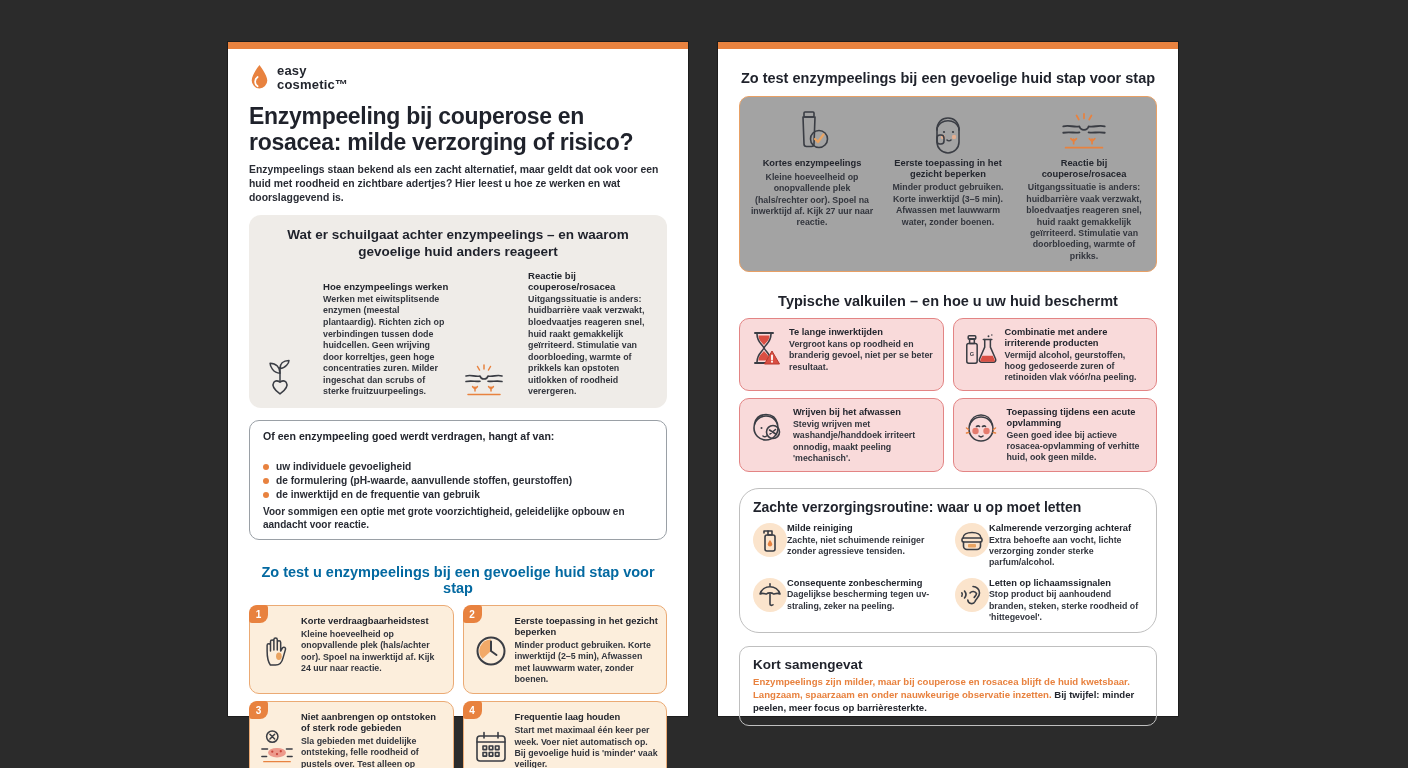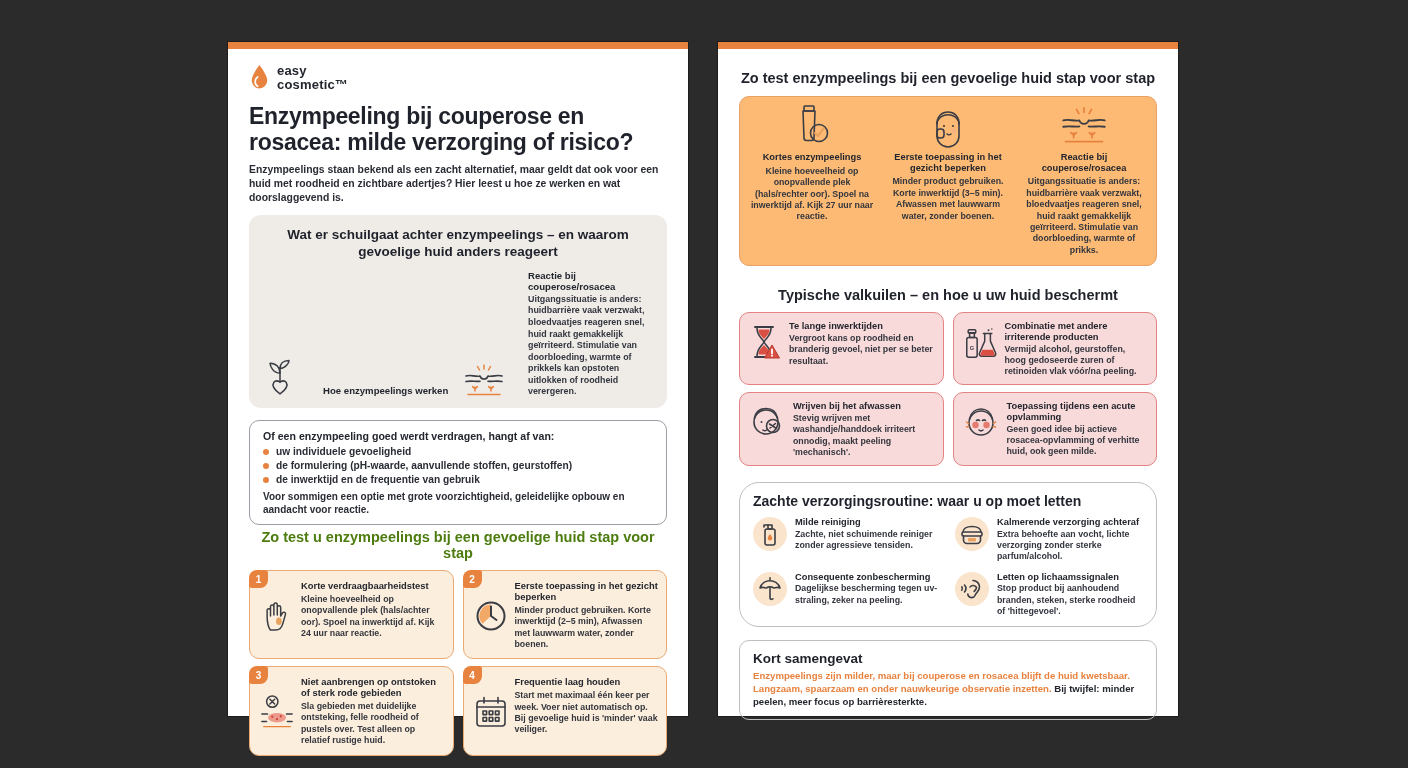--- a/index.html
+++ b/index.html
@@ -21,51 +21,51 @@
   .graybox { margin-top:11px; background:#EFECE8; border-radius:12px; padding:12px 14px 10px; }
   .graybox h2 { font-size:13.5px; text-align:center; line-height:1.2; color:#1F222B; }
   .gb-cols { display:flex; gap:12px; margin-top:10px; }
   .gb-col { display:flex; gap:24px; flex:1;align-items:flex-end; }
   .gb-ic { flex:0 0 36px; padding-top:4px; }
   .gb-t { font-size:9.6px; font-weight:bold; margin-bottom:2px; }
   .gb-b { font-size:8.9px; line-height:1.3; font-weight:bold; color:#33363E; }
 
   .whitebox { margin-top:12px; border:1.4px solid #9aa0a6; border-radius:10px; padding:9px 13px 8px; }
   .wb-h { font-size:10.6px; font-weight:bold; }
-  .wb-ul { margin-top:4px; }
+  .wb-ul { margin-top:19px; }
   .wb-li { display:flex; align-items:center; gap:7px; font-size:10.2px; font-weight:bold; margin:3px 0; color:#2A2D35; }
   .dot { width:6px; height:6px; border-radius:50%; background:#E8823F; flex:0 0 6px; }
   .wb-f { margin-top:5px; font-size:10px; line-height:1.3; font-weight:bold; color:#2A2D35; }
 
-  .steps-h { margin-top:4px; font-size:14.5px; font-weight:bold; text-align:center; color:#4d7c0f; }
+  .steps-h { margin-top:24px; font-size:14.5px; font-weight:bold; text-align:center; color:#0369a1; }
   .steps-grid { margin-top:9px; display:grid; grid-template-columns:1fr 1fr; gap:7px 9px; }
   .step { position:relative; background:#FCEEDC; border:1.4px solid #EBAA74; border-radius:10px; padding:10px 8px 8px 10px; display:flex; gap:7px; min-height:84px; }
   .badge { position:absolute; top:-1px; left:-1px; width:19px; height:18px; background:#E8823F; color:#fff; font-size:10px; font-weight:bold; display:flex; align-items:center; justify-content:center; border-radius:8px 3px 8px 3px; }
   .step-ic { flex:0 0 34px; display:flex; align-items:center; justify-content:center; }
   .step-t { font-size:9.4px; font-weight:bold; line-height:1.15; }
   .step-b { font-size:8.8px; line-height:1.3; font-weight:bold; color:#33363E; margin-top:2px; }
 
   
   .r-h { margin-top:21px; font-size:14.5px; font-weight:bold; text-align:center; color:#1F222B; }
-  .topbox { margin-top:10px; background:#fdba74; border:1.4px solid #E8A065; border-radius:10px; padding:4px 9px 9px; display:flex; gap:10px; }
+  .topbox { margin-top:10px; background:#a3a3a3; border:1.4px solid #E8A065; border-radius:10px; padding:10px 9px 9px; display:flex; gap:10px; }
   .tb-col { flex:1; text-align:center; }
   .tb-ic { height:48px; display:flex; align-items:center; justify-content:center; }
   .tb-t { font-size:9.3px; font-weight:bold; line-height:1.15; margin-top:3px; }
   .tb-b { font-size:8.8px; line-height:1.3; font-weight:bold; color:#33363E; margin-top:3px; }
 
   .pit-grid { margin-top:9px; display:grid; grid-template-columns:1fr 1fr; gap:7px 9px; }
   .pit { background:#F9DADA; border:1.4px solid #E38484; border-radius:10px; padding:8px 8px 7px 9px; display:flex; gap:8px; align-items:flex-start; min-height:66px; }
   .pit-ic { flex:0 0 32px; display:flex; align-items:center; justify-content:center; padding-top:3px; }
   .pit-t { font-size:9.3px; font-weight:bold; line-height:1.15; }
   .pit-b { font-size:8.8px; line-height:1.28; font-weight:bold; color:#33363E; margin-top:1px; }
 
   .routine { margin-top:16px; border:1.4px solid #BFBFBF; border-radius:20px; padding:10px 13px 9px; }
   .routine-h { font-size:14px; font-weight:bold; color:#1F222B; }
   .routine-grid { margin-top:8px; display:grid; grid-template-columns:1fr 1fr; gap:9px 14px; }
-  .rt { display:flex; gap:8px; }
+  .rt { display:flex; gap:0; }
   .rt-circ { flex:0 0 34px; width:34px; height:34px; border-radius:50%; background:#FBE4CC; display:flex; align-items:center; justify-content:center; }
   .rt-t { font-size:9.3px; font-weight:bold; line-height:1.15; }
   .rt-b { font-size:8.8px; line-height:1.28; font-weight:bold; color:#33363E; margin-top:1px; }
 
   .summary { margin-top:13px; border:1.4px solid #BFBFBF; border-radius:10px; padding:10px 13px; }
   .sum-h { font-size:13.5px; font-weight:bold; color:#1F222B; }
   .sum-p { margin-top:4px; font-size:9.6px; line-height:1.35; font-weight:bold; }
   .sum-hl { color:#E8823F; }
   .sum-note { color:#23262E; }
 
@@ -106,20 +106,21 @@
             <span class="gb-ic">
               <svg width="34" height="44" viewBox="0 0 36 44">
                 <path class="st" d="M18 41 C12.5 37 8.5 33 11.5 28.5 C14 25.8 18 28.5 18 28.5 C18 28.5 22 25.8 24.5 28.5 C27.5 33 23.5 37 18 41 Z"></path>
                 <path class="st" d="M18 28 L18 13"></path>
                 <path class="st" d="M18 19 C10.5 19 7.5 11 7.5 8.5 C14 8.5 18 13 18 19 Z"></path>
                 <path class="st" d="M18 14 C24 14 27.5 8 27.5 5.5 C21 5.5 18 9.5 18 14 Z"></path>
               </svg>
             </span>
             <div>
               <div class="gb-t">Hoe enzympeelings werken</div>
+              <div class="gb-b">Werken met eiwitsplitsende enzymen (meestal plantaardig). Richten zich op verbindingen tussen dode huidcellen. Geen wrijving door korreltjes, geen hoge concentraties zuren. Milder ingeschat dan scrubs of sterke fruitzuurpeelings.</div>
             </div>
           </div>
           <div class="gb-col">
             <span class="gb-ic">
               <svg width="40" height="36" viewBox="0 0 40 34">
                 <path class="or" d="M20 2 L20 6 M13.5 3.5 L15.5 7 M26.5 3.5 L24.5 7"></path>
                 <path class="st" d="M2 13 C7 11.5 11 14 16 13 C17 17 23 17 24 13 C29 14 33 11.5 38 13"></path>
                 <path class="st" d="M2 18.5 C8 17.5 12 19 16 18.2 M24 18.2 C28 19 32 17.5 38 18.5"></path>
                 <path class="or" d="M11 28 L11 24 M11 26 L8.6 23.6 M11 26 L13.4 23.6"></path>
                 <path class="or" d="M27 28 L27 24 M27 26 L24.6 23.6 M27 26 L29.4 23.6"></path>

